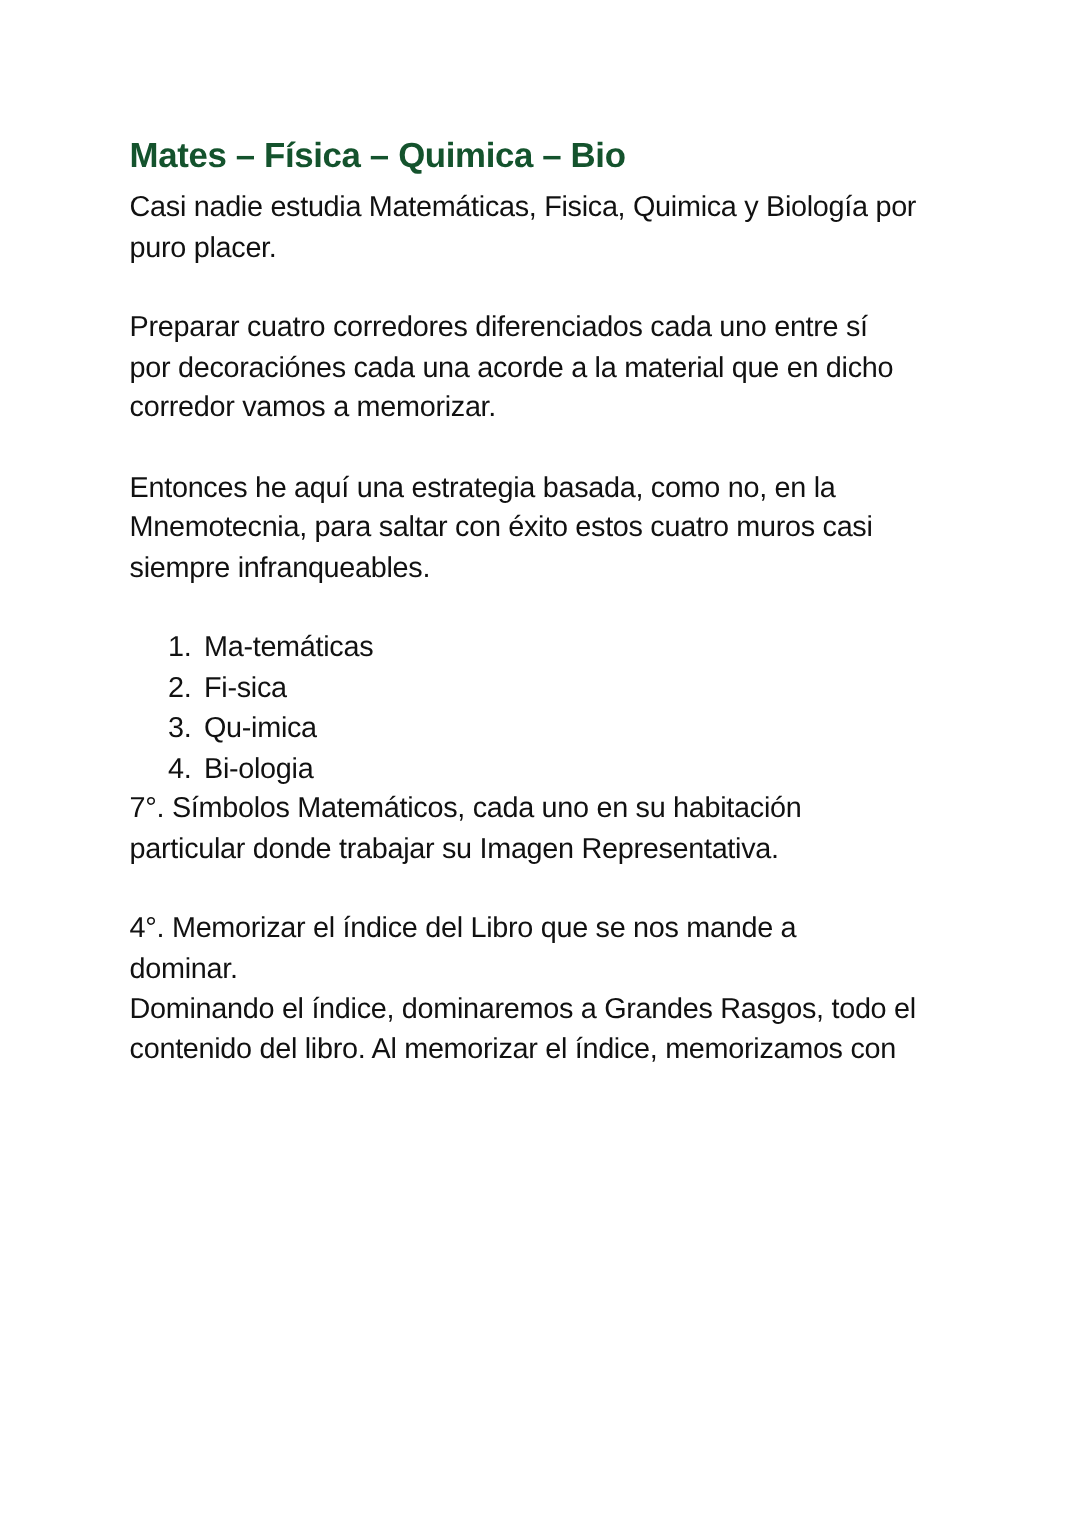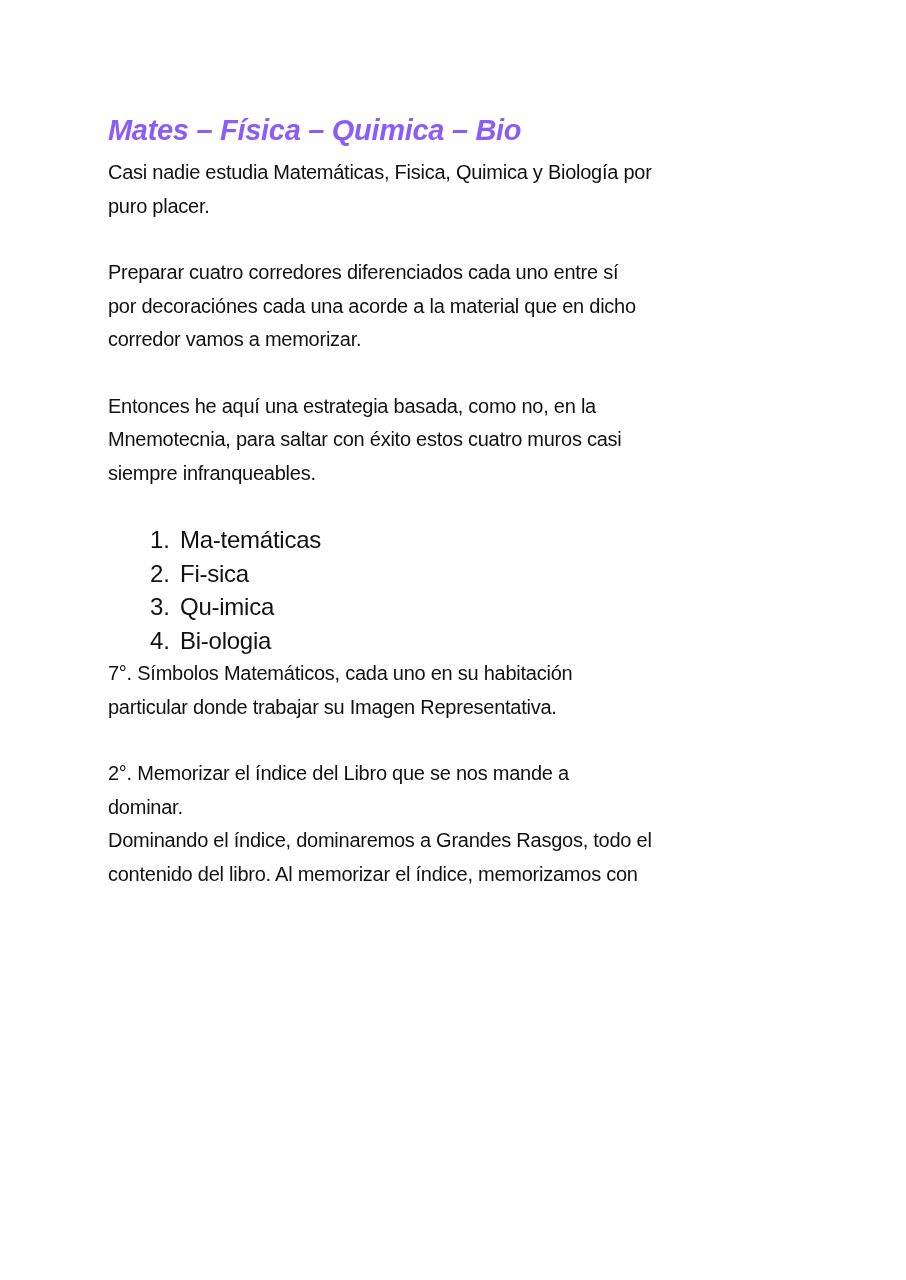--- a/index.html
+++ b/index.html
@@ -24,46 +24,45 @@
   .heading {
     margin: 0 0 8px 0;
     font-size: 29px;
     font-weight: bold;
     line-height: 36px;
     letter-spacing: -0.3px;
     color: #1ea34f; 
   }
   .para {
     margin: 0 0 33px 0;
-    font-size: 20px;
+    font-size: 24px;
     line-height: 33.5px;
     letter-spacing: -0.25px;
     white-space: pre-line;
   }
   .para.tight {
     margin-bottom: 0;
   }
   ol.numbered-list {
     margin: 0;
     padding: 0 0 0 58px;
     font-size: 24px;
     line-height: 33.5px;
     letter-spacing: -0.25px;
   }
   ol.numbered-list li {
     padding-left: 4px;
-    margin-left: 10px;
   }
 </style>
 </head>
 <body style="color: rgb(17, 17, 17); background: rgb(255, 255, 255);">
 
 <div class="page">
 
-  <h1 class="heading" style="color: #8b5cf6; font-style: italic;">Mates – Física – Quimica – Bio</h1>
+  <h1 class="heading" style="color: #14532d;">Mates – Física – Quimica – Bio</h1>
 
   <p class="para">Casi nadie estudia Matemáticas, Fisica, Quimica y Biología por
 puro placer.</p>
 
 
   <p class="para">Preparar cuatro corredores diferenciados cada uno entre sí
 por decoraciónes cada una acorde a la material que en dicho
 corredor vamos a memorizar.</p>
 
   <p class="para">Entonces he aquí una estrategia basada, como no, en la
@@ -75,19 +74,19 @@
     <li>Ma-temáticas</li>
     <li>Fi-sica</li>
     <li>Qu-imica</li>
     <li>Bi-ologia</li>
   </ol>
 
   <p class="para">7°. Símbolos Matemáticos, cada uno en su habitación
 particular donde trabajar su Imagen Representativa.</p>
 
 
-  <p class="para tight">2°. Memorizar el índice del Libro que se nos mande a
+  <p class="para tight">4°. Memorizar el índice del Libro que se nos mande a
 dominar.</p>
 
   <p class="para tight">Dominando el índice, dominaremos a Grandes Rasgos, todo el
 contenido del libro. Al memorizar el índice, memorizamos con</p>
 
 </div>
 
 </body></html>

